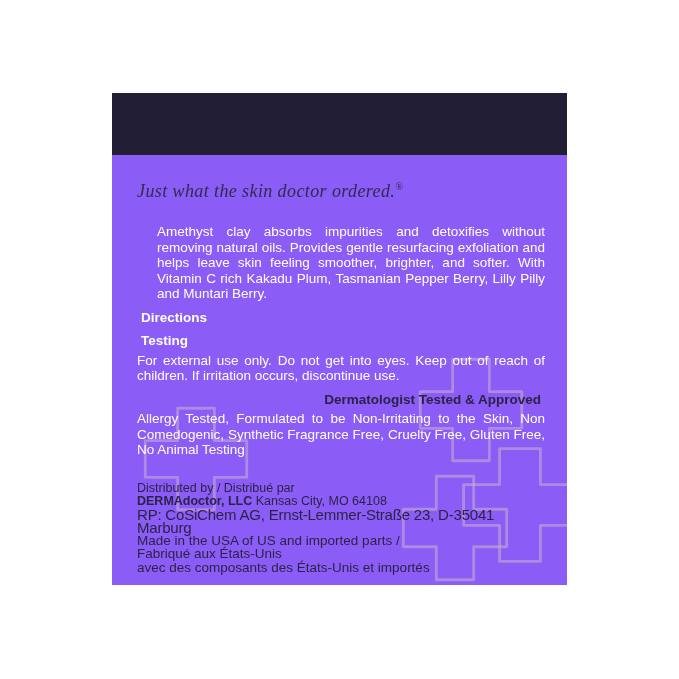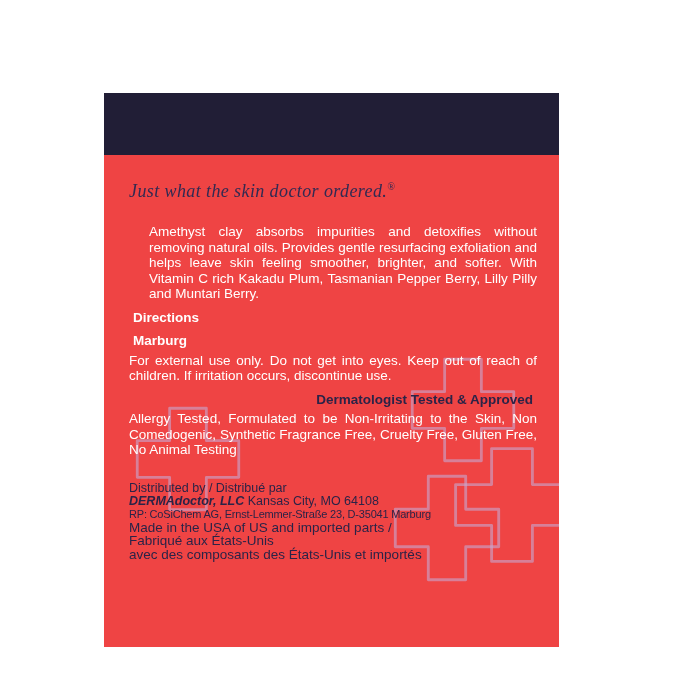--- a/index.html
+++ b/index.html
@@ -1,22 +1,22 @@
 <!DOCTYPE html>
 <html><head>
 <meta charset="utf-8">
 <style>
   html,body{margin:0;padding:0;}
   body{
     width:679px;height:679px;background:#ffffff;position:relative;overflow:hidden;
     font-family:"Liberation Sans", sans-serif;
   }
   .label{
-    position:absolute;left:104px;top:93px;width:455px;height:554px;
-    background:#ef4444;overflow:hidden;
+    position:absolute;left:112px;top:93px;width:455px;height:492px;
+    background:#8b5cf6;overflow:hidden;
   }
   .band{
     position:absolute;left:0;top:0;width:100%;height:62px;background:#211e36;z-index:3;
   }
   .watermarks{position:absolute;inset:0;z-index:1;}
   .cross{position:absolute;}
   .cross svg{display:block;width:100%;height:100%;}
   .content{
     position:relative;z-index:2;padding:0 22px 0 25px;box-sizing:border-box;
   }
@@ -30,22 +30,22 @@
     color:#ffffff;font-size:13.5px;line-height:15.5px;text-align:justify;margin:0;
   }
   .desc{margin-top:23px;margin-left:20px;}
   .sec{margin-top:8px;}
   .sec-heading{
     font-weight:bold;font-size:13.5px;line-height:15.5px;color:#ffffff;margin:4px;
   }
   .sec-heading.dark{color:#2b2347;text-align:right;}
   .dist{margin-top:24px;color:#2b2347;font-size:12.5px;line-height:13px;}
   .dist p{margin:0;}
-  .dist .rp{font-size:11px;letter-spacing:-0.2px;}
-  .bold{font-weight:bold;font-style:italic;}
+  .dist .rp{font-size:15px;letter-spacing:-0.2px;}
+  .bold{font-weight:bold;}
   .made{margin-top:0;color:#2b2347;font-size:13.5px;line-height:13.5px;font-weight:normal;}
   .made p{margin:0;}
 </style>
 </head>
 <body>
 
 <div class="stage">
   <div class="label">
 
     <div class="band"></div>
@@ -77,21 +77,21 @@
 
       <p class="tagline"><span>Just what the skin doctor ordered.</span><sup>®</sup></p>
 
       <p class="body-text desc">Amethyst clay absorbs impurities and detoxifies without removing natural oils. Provides gentle resurfacing exfoliation and helps leave skin feeling smoother, brighter, and softer.  With Vitamin C rich Kakadu Plum, Tasmanian Pepper Berry, Lilly Pilly and Muntari Berry.</p>
 
       <div class="sec">
         <p class="sec-heading">Directions</p>
       </div>
 
       <div class="sec">
-        <p class="sec-heading">Marburg</p>
+        <p class="sec-heading">Testing</p>
         <p class="body-text">For external use only.  Do not get into eyes.  Keep out of reach of children.  If irritation occurs, discontinue use.</p>
       </div>
 
       <div class="sec">
         <p class="sec-heading dark">Dermatologist Tested &amp; Approved</p>
         <p class="body-text">Allergy Tested, Formulated to be Non-Irritating to the Skin, Non Comedogenic, Synthetic Fragrance Free, Cruelty Free, Gluten Free, No Animal Testing</p>
       </div>
 
       <div class="dist">
         <p>Distributed by / Distribué par</p>

